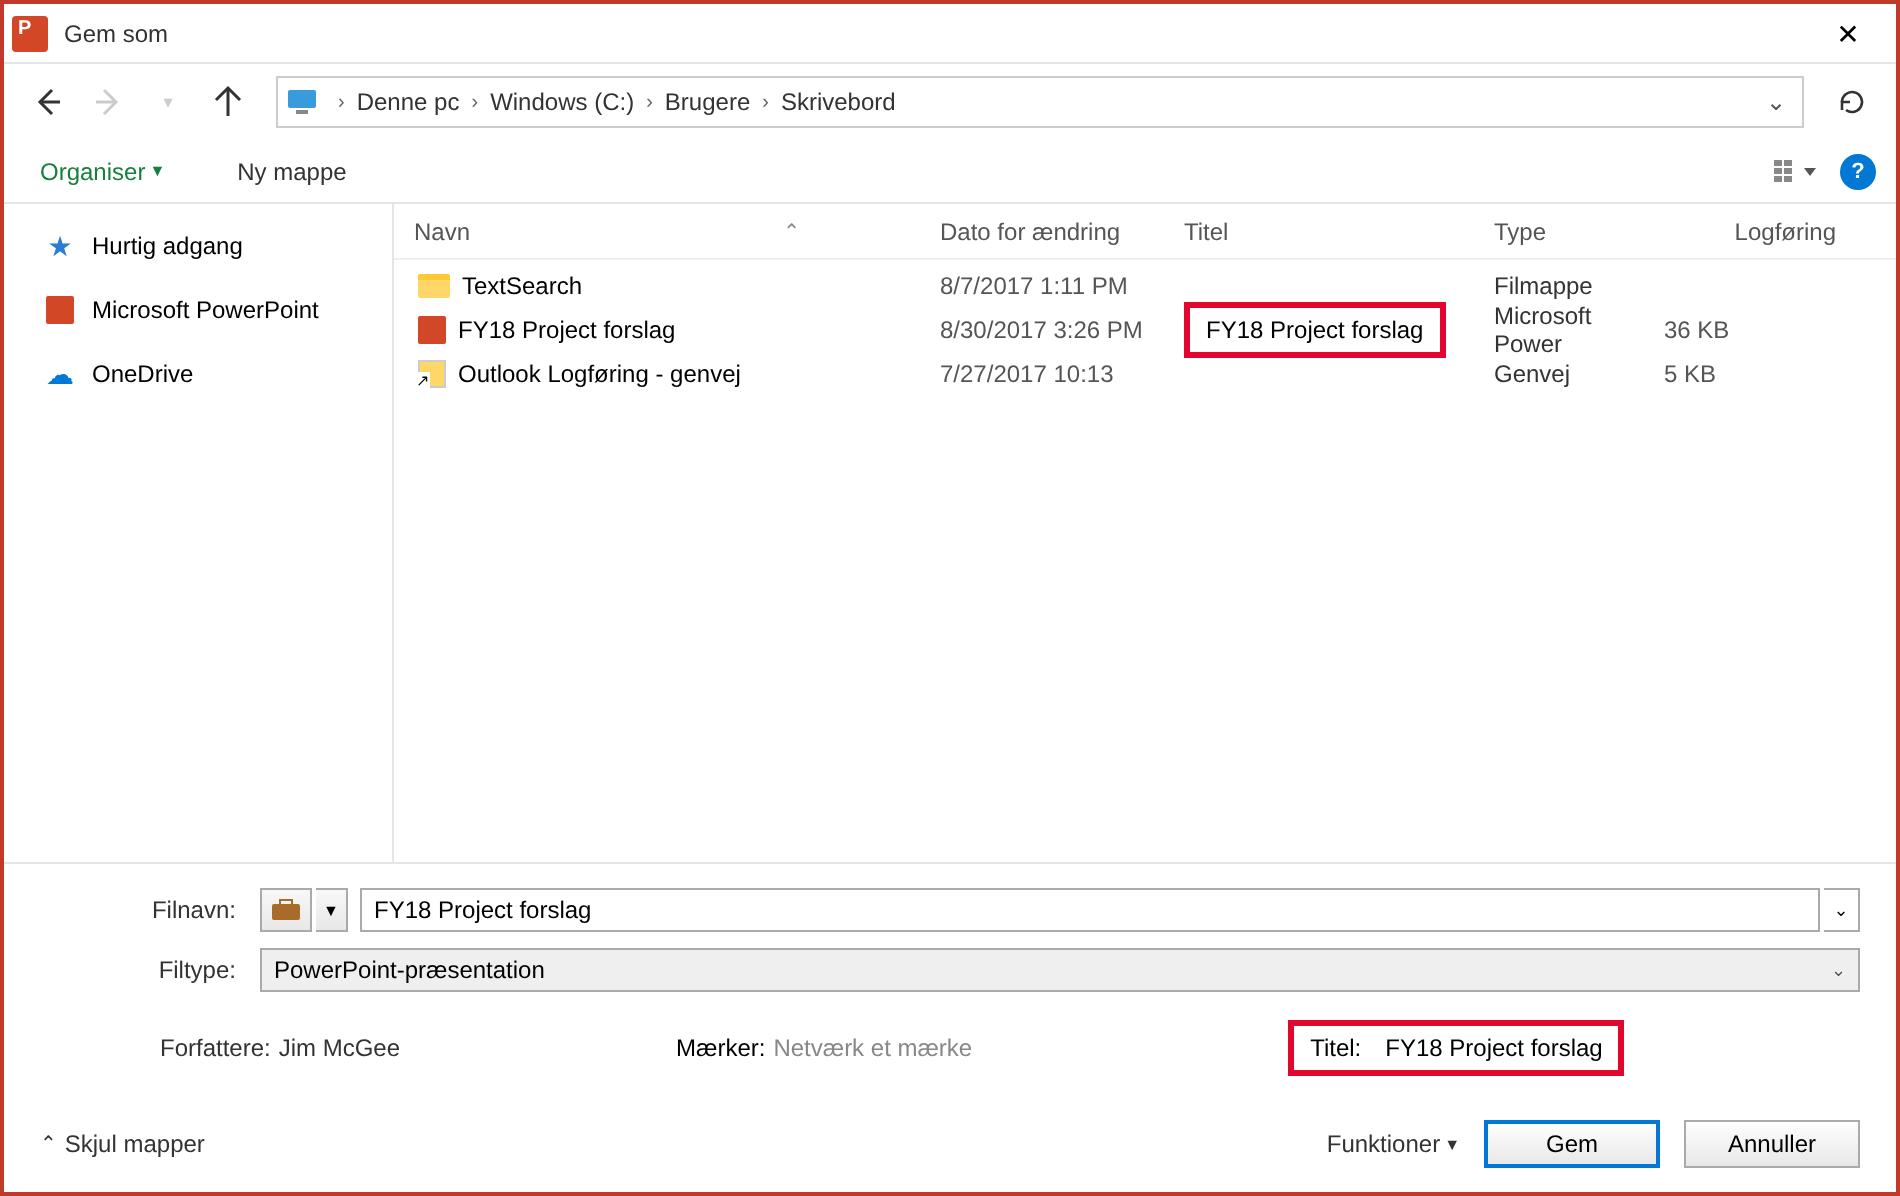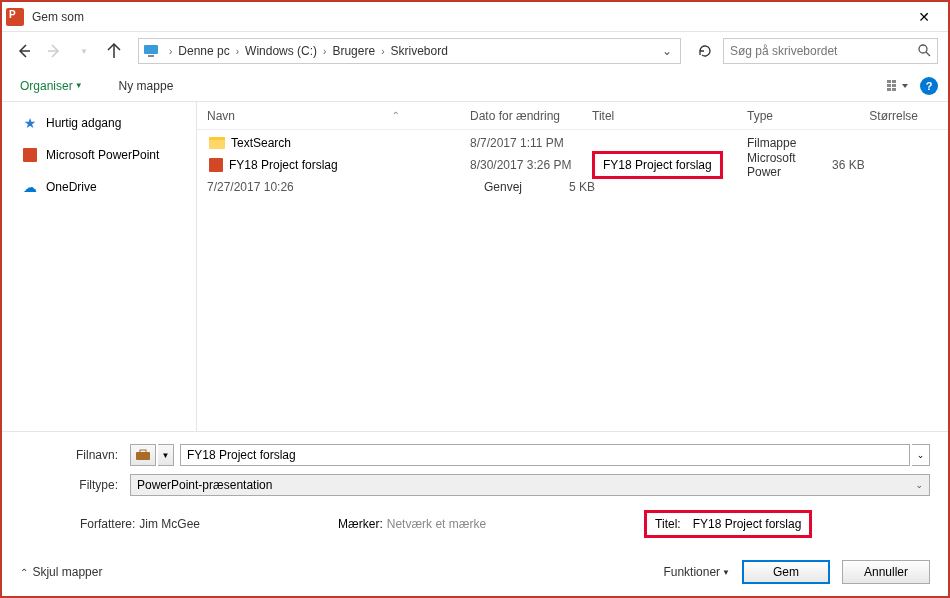--- a/index.html
+++ b/index.html
@@ -135,29 +135,20 @@
       <span class="bc-sep">›</span>
       <span class="bc-item">Skrivebord</span>
       <span class="bc-drop">⌄</span>
     </div>
     <div class="refresh">
       <svg width="16" height="16" viewBox="0 0 16 16">
           <path d="M3 8a5 5 0 1 1 2 4" stroke="#333" fill="none" stroke-width="1.3"></path>
           <path d="M3 12 L3 8 L7 8" stroke="#333" fill="none" stroke-width="1.3"></path>
         </svg>
     </div>
-    <div class="search-wrap">
-      <input placeholder="Søg på skrivebordet" style="">
-      <span class="sicon">
-        <svg width="14" height="14" viewBox="0 0 14 14">
-            <circle cx="6" cy="6" r="4" stroke="#555" fill="none" stroke-width="1.3"></circle>
-            <line x1="9" y1="9" x2="13" y2="13" stroke="#555" stroke-width="1.3"></line>
-          </svg>
-      </span>
-    </div>
   </div>
 
   <div class="toolbar">
     <div class="tb-item" style="color:#15803d;">
       <span>Organiser</span>
         <span class="arr">▼</span>
     </div>
     <div class="tb-item" style="color:#333;margin-left:20px;">
       <span>Ny mappe</span>
     </div>
@@ -201,21 +192,21 @@
 
     <div class="file-pane">
       <div class="columns">
         <div class="col col-name">
           <span>Navn</span>
           <span class="sort-arrow">⌃</span>
         </div>
         <div class="col col-date">Dato for ændring</div>
         <div class="col col-title">Titel</div>
         <div class="col col-type">Type</div>
-        <div class="col col-size">Størrelse</div>
+        <div class="col col-size">Logføring</div>
       </div>
 
       <div class="file-list">
         <div class="file-row">
           <div class="fcell-name">
             <span class="folder-icon"></span>
             <span>TextSearch</span>
           </div>
           <div class="fcell-date">8/7/2017 1:11 PM</div>
           <div class="fcell-title"></div>
@@ -230,21 +221,25 @@
           </div>
           <div class="fcell-date">8/30/2017 3:26 PM</div>
           <div class="fcell-title">
             <span class="highlight-box">FY18 Project forslag</span>
           </div>
           <div class="fcell-type">Microsoft Power</div>
           <div class="fcell-size">36 KB</div>
         </div>
 
         <div class="file-row">
-          <div class="fcell-date">7/27/2017 10:26</div>
+          <div class="fcell-name">
+            <span class="shortcut-icon"></span>
+            <span>Outlook Logføring - genvej</span>
+          </div>
+          <div class="fcell-date">7/27/2017 10:13</div>
           <div class="fcell-title"></div>
           <div class="fcell-type">Genvej</div>
           <div class="fcell-size">5 KB</div>
         </div>
       </div>
     </div>
   </div>
 
   <div class="bottom-panel">
     <div class="form-row">

